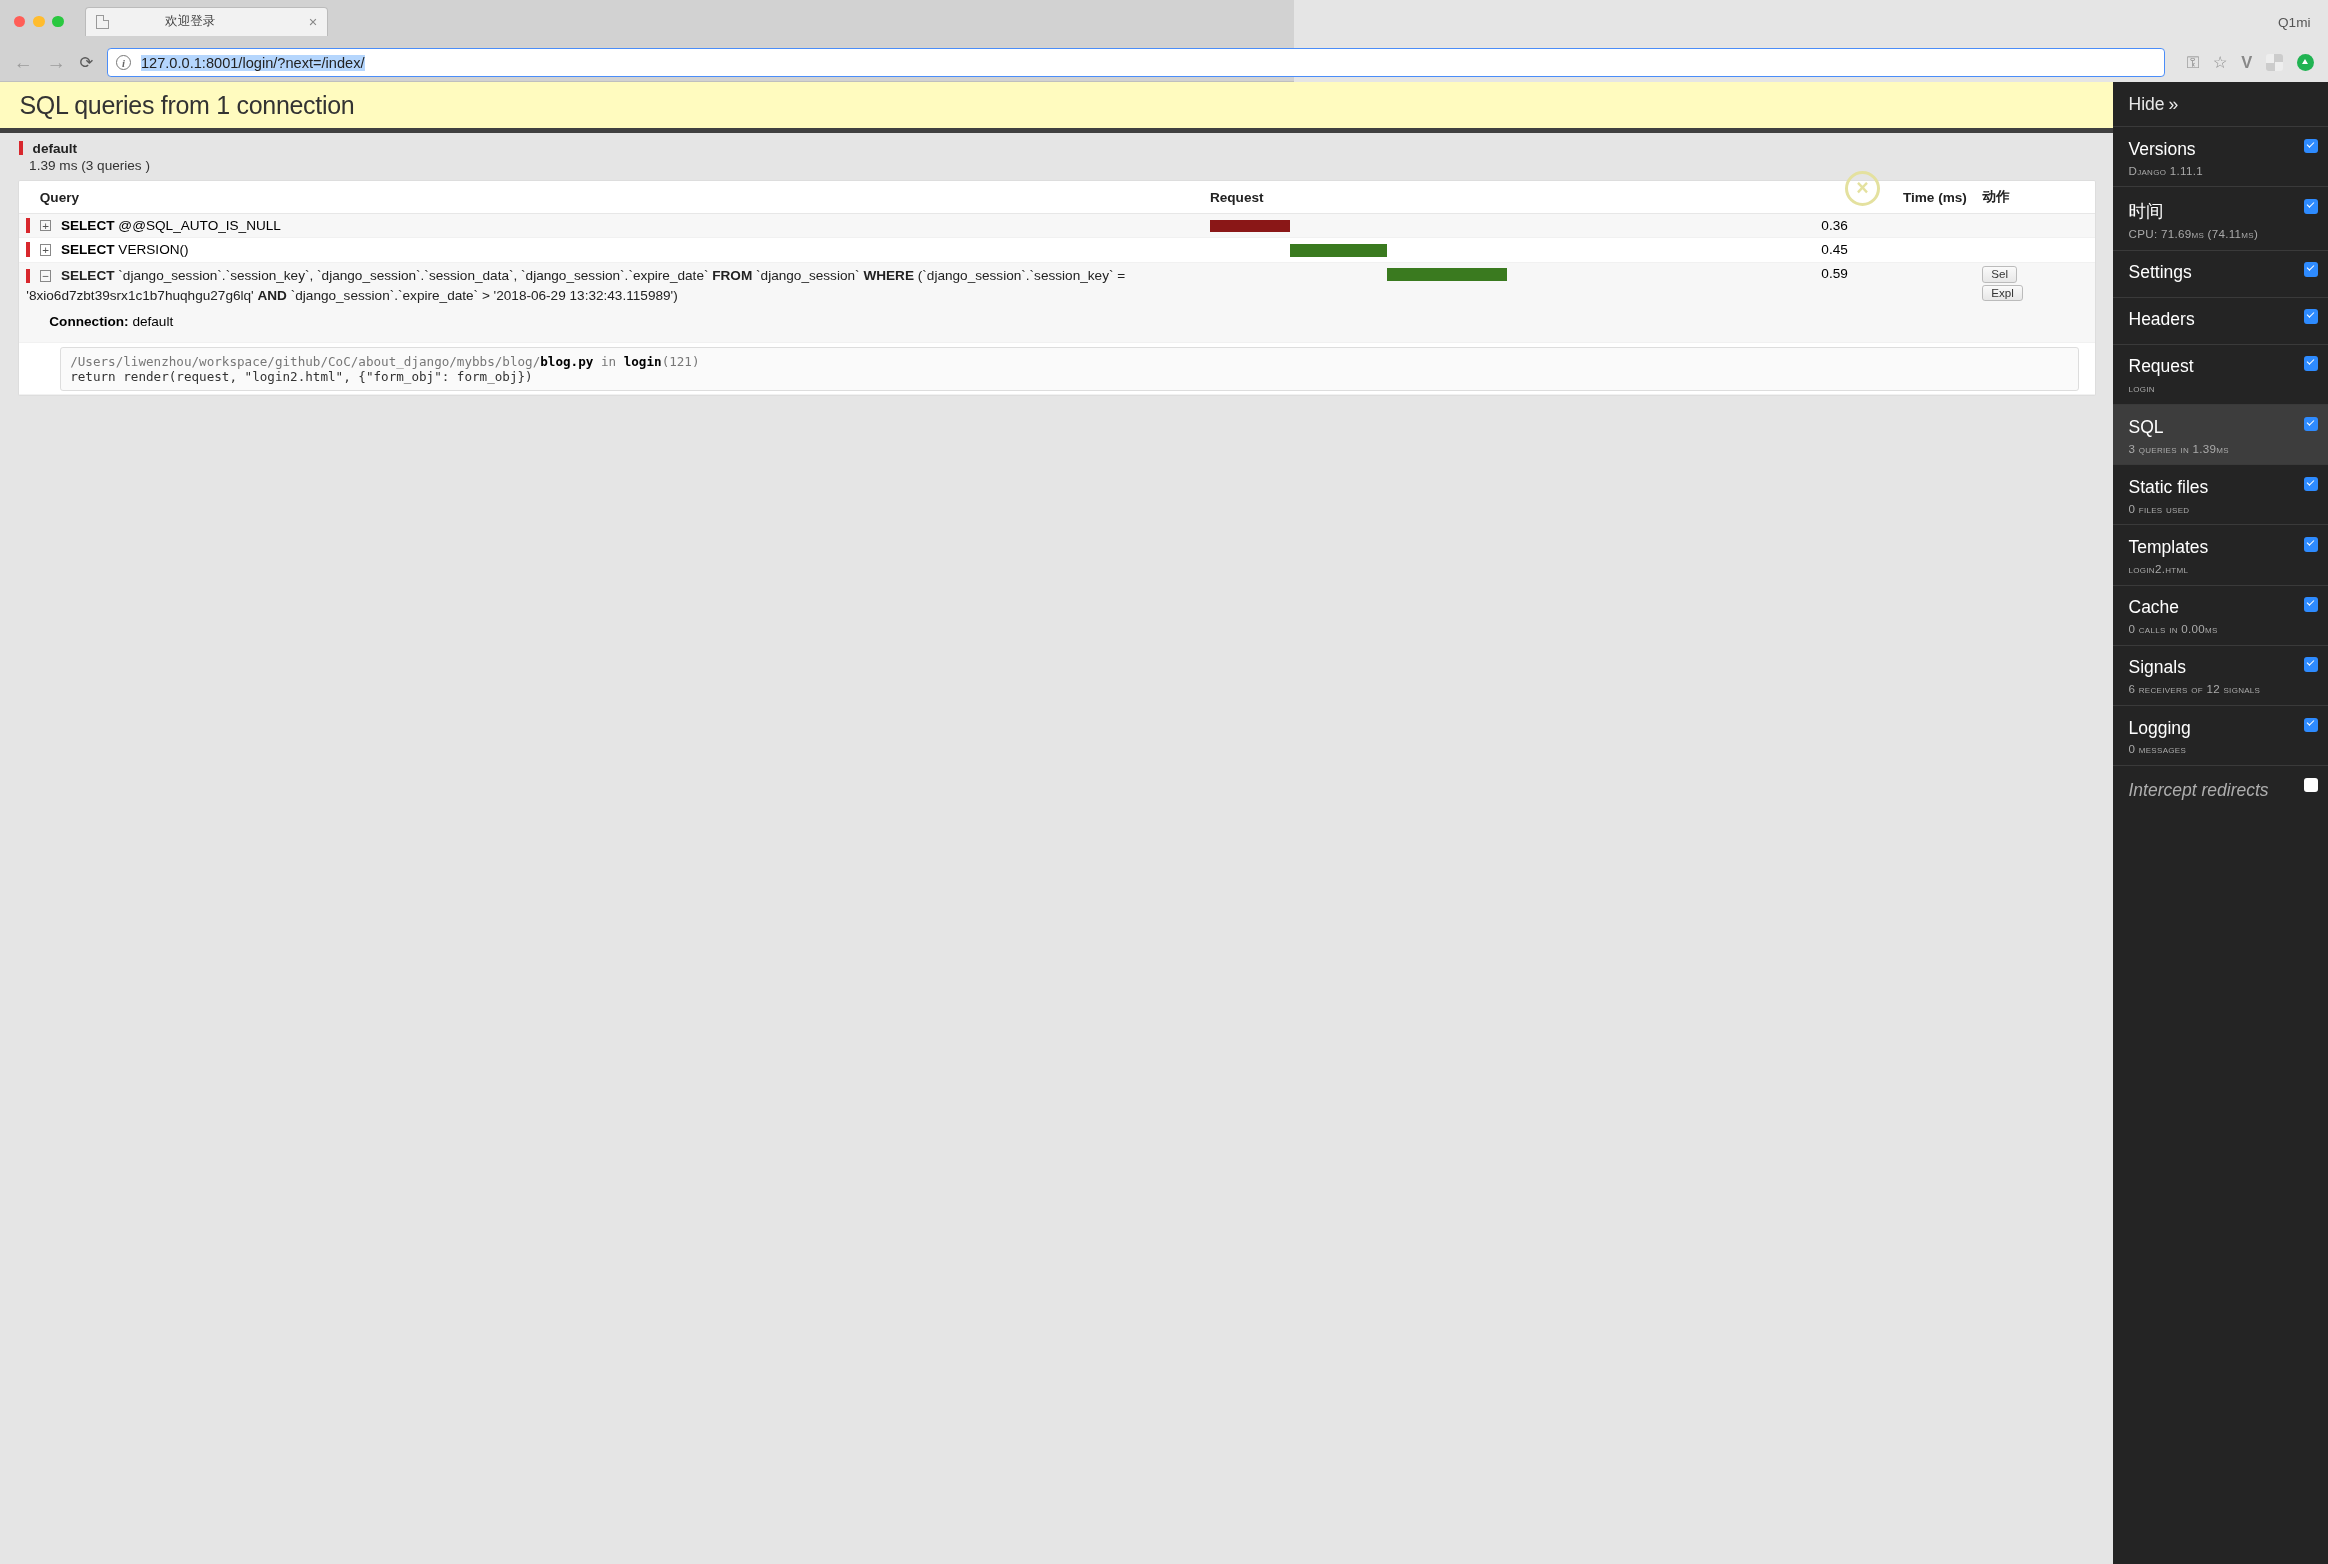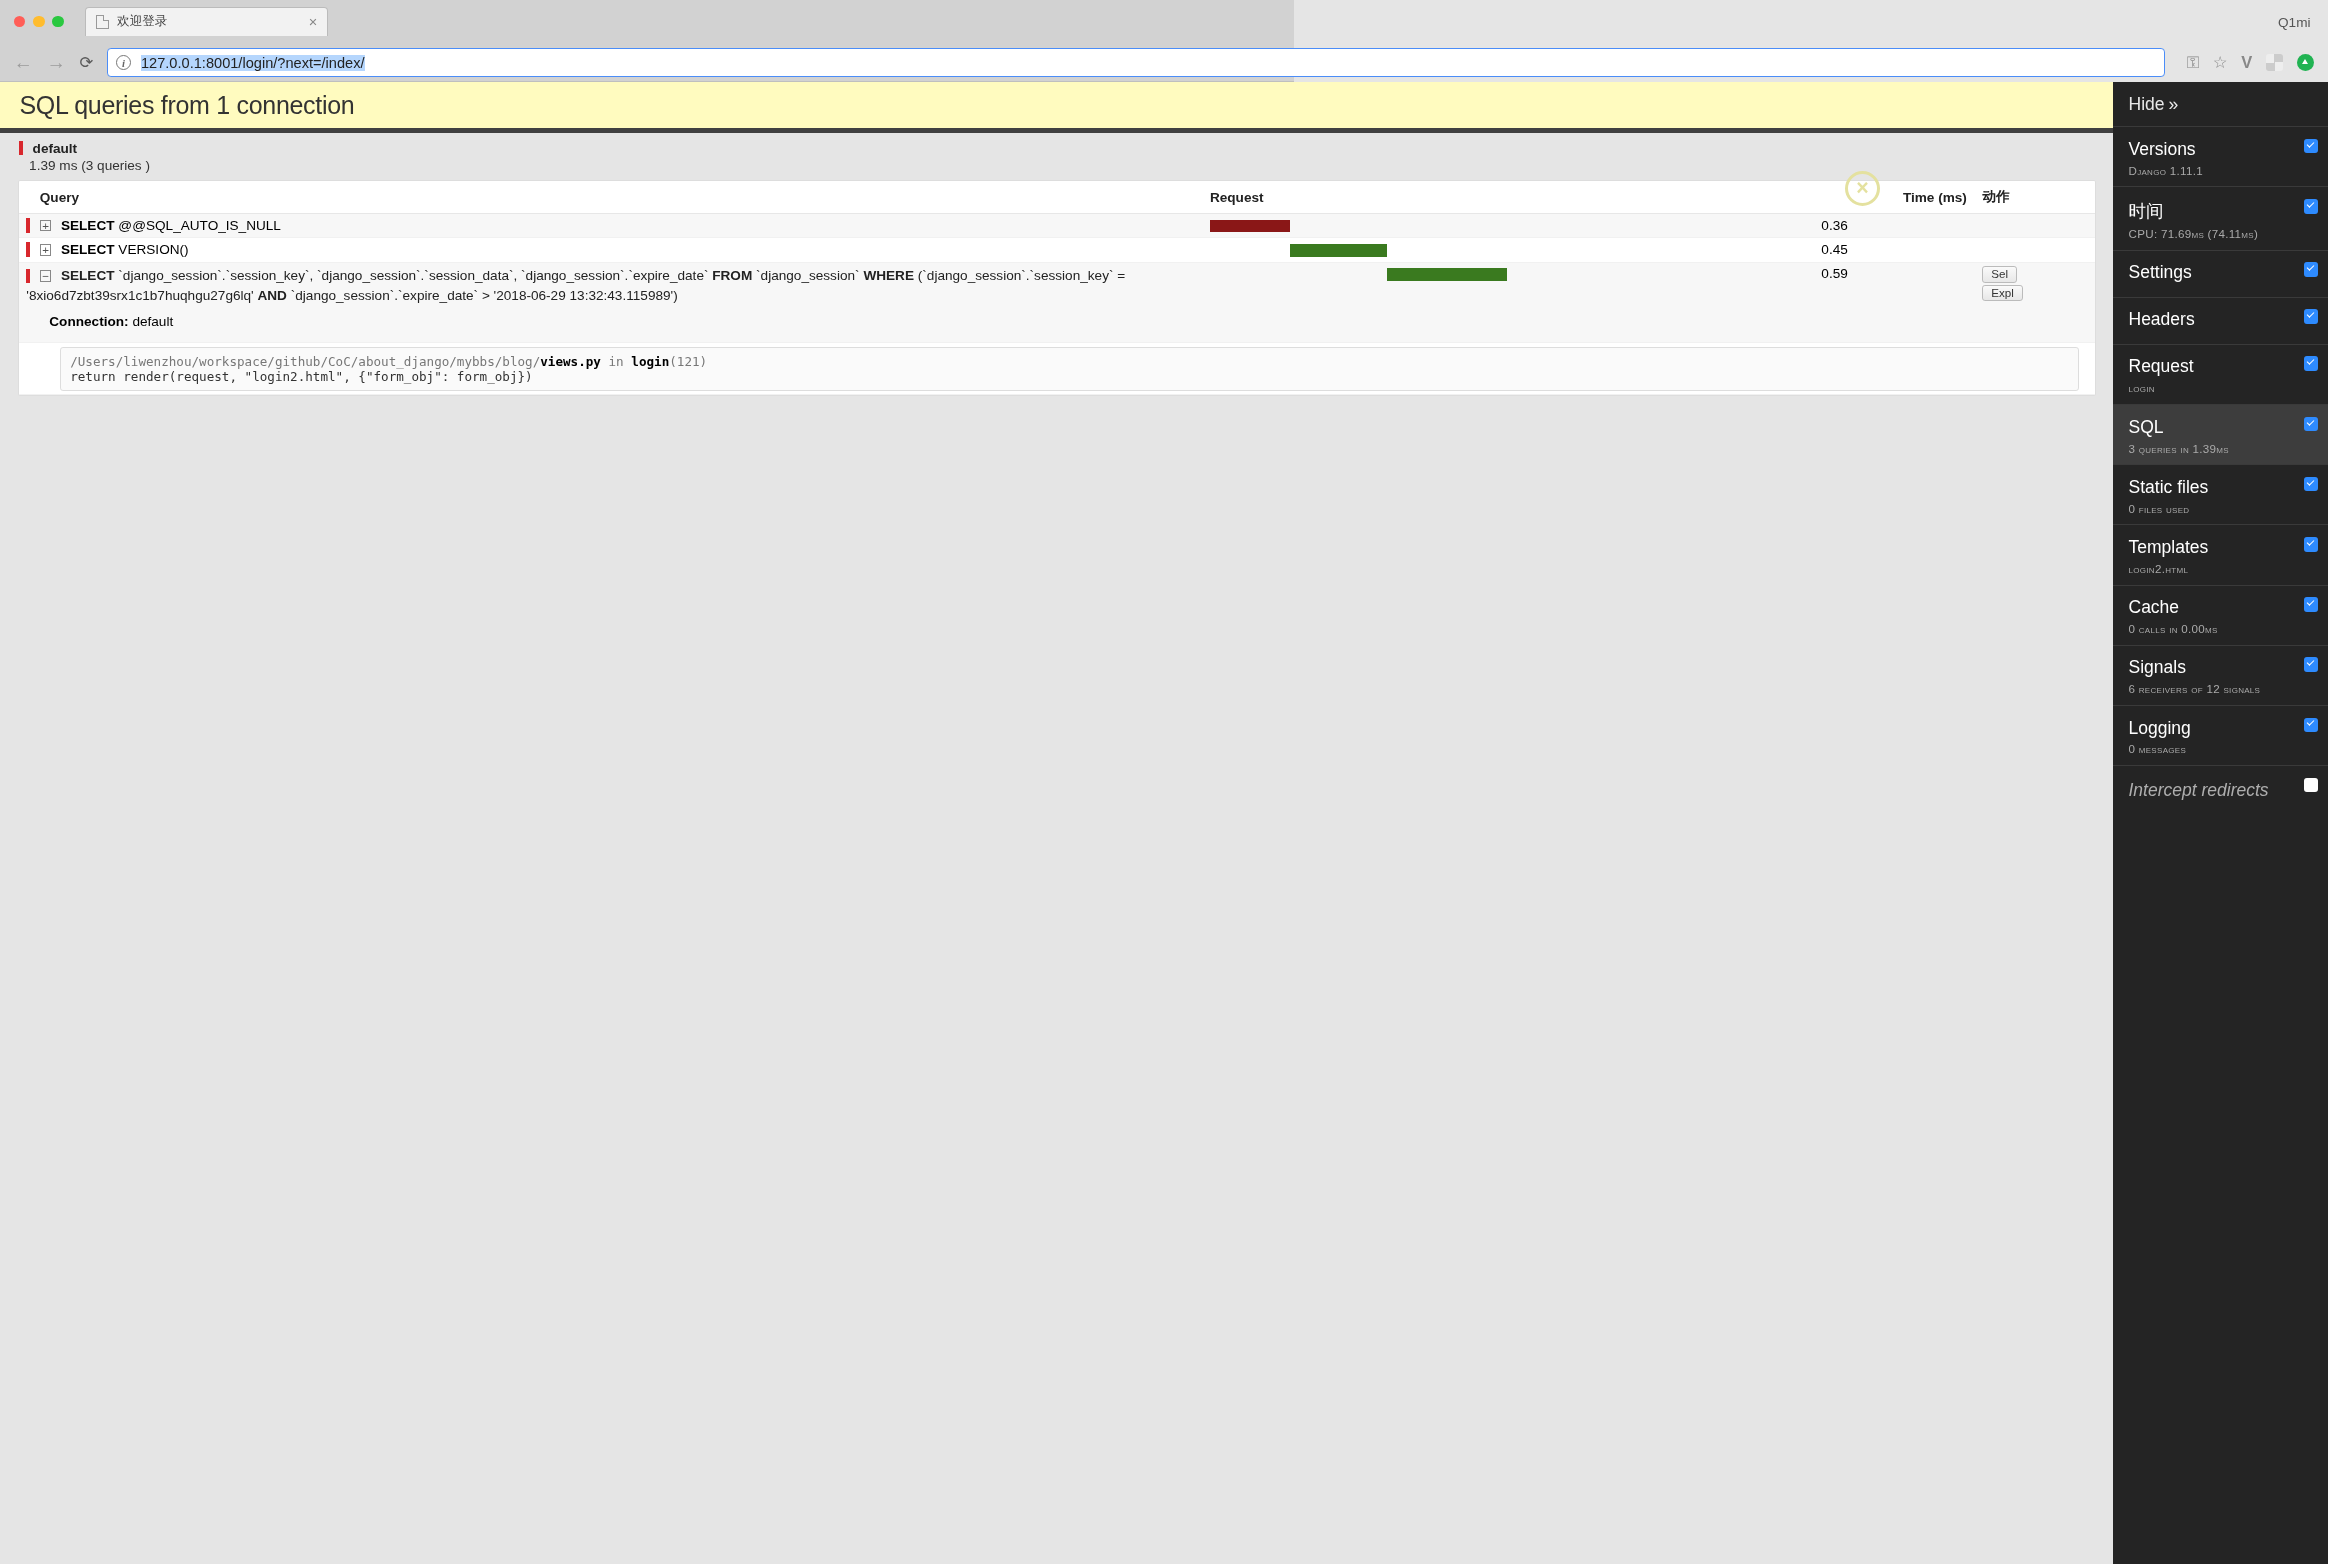--- a/index.html
+++ b/index.html
@@ -6,21 +6,21 @@
   body { font-family: "Helvetica Neue", Arial, sans-serif; font-size: 12.6px;
          background: #e5e5e5; width: 1294px; height: 868px; overflow: hidden; }
   
   .chrome { background: #d2d2d2; height: 82px; border-bottom: 1px solid #bfbfbf; }
   .winbtns { position: absolute; top: 15.5px; left: 13.6px; display: flex; gap: 7.8px; }
   .winbtn { width: 11.6px; height: 11.6px; border-radius: 50%; }
   .wb-red{background:#ff5e57}.wb-yel{background:#ffbc2e}.wb-grn{background:#2ac840}
   .tab { position:absolute; top:6.8px; left:85px; width:243px; height:29px;
          background:#f2f2f2; border:1px solid #bbb; border-bottom:none;
          border-top-left-radius:3.9px; border-top-right-radius:3.9px;
-         display:flex; align-items:center; padding:0 9.7px; font-size:12.6px; color:#444;}
+         display:flex; align-items:center; padding:0 9.7px; font-size:12.6px; color:#444;gap:48px;}
   .tab .doc{width:13.6px;height:13.6px;border:1px solid #999;margin-right:7.8px;position:relative}
   .tab .doc::after{content:"";position:absolute;right:-1px;top:-1px;width:4.9px;height:4.9px;
                    border-left:1px solid #999;border-bottom:1px solid #999;background:#f2f2f2}
   .tab .x{margin-left:auto;color:#888;font-size:14.6px}
   .userlbl{position:absolute; right:17.5px; top:14.6px; font-size:13.6px; color:#555;}
   .navbar{position:absolute; top:43px; left:0; right:0; height:39px;
           display:flex; align-items:center; padding:0 13.6px; gap:13.6px;}
   .nav-arrow{color:#9b9b9b;font-size:19.4px}
   .reload{color:#5a5a5a;font-size:16.5px}
   .urlbar{flex:1;height:29px;background:#fff;border:1px solid #4b8df8;border-radius:3.9px;
@@ -213,21 +213,21 @@
         <td class="tms">0.59</td>
         <td>
           <span class="btn">Sel</span><br>
           <span class="btn">Expl</span>
         </td>
       </tr>
 
       <tr class="row">
         <td colspan="4" style="padding-left:41px;padding-right:7.8px">
           <div class="code">
-            <span class="dim">/Users/liwenzhou/workspace/github/CoC/about_django/mybbs/blog/</span><span class="bold">views.py</span><span class="dim"> in </span><span class="bold">login</span><span class="dim">(121)</span><br>
+            <span class="dim">/Users/liwenzhou/workspace/github/CoC/about_django/mybbs/blog/</span><span class="bold">blog.py</span><span class="dim"> in </span><span class="bold">login</span><span class="dim">(121)</span><br>
             <span>    return render(request, "login2.html", {"form_obj": form_obj})</span>
           </div>
         </td>
       </tr>
     </tbody>
       </table>
   </div>
 </div>
 
 <div class="djdt">

